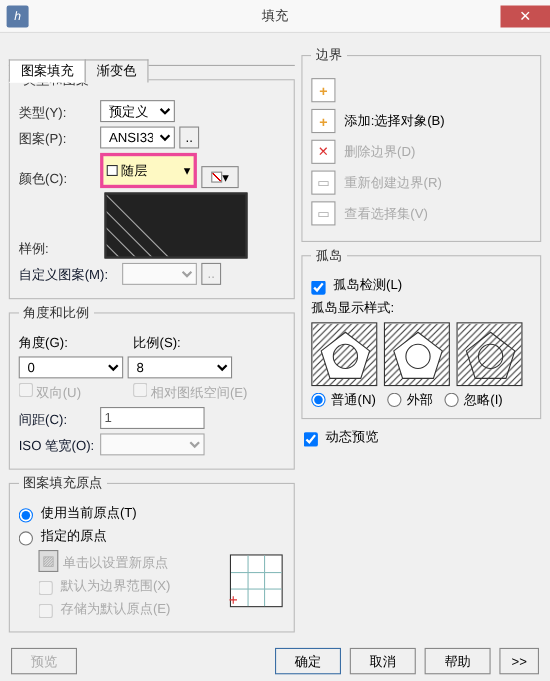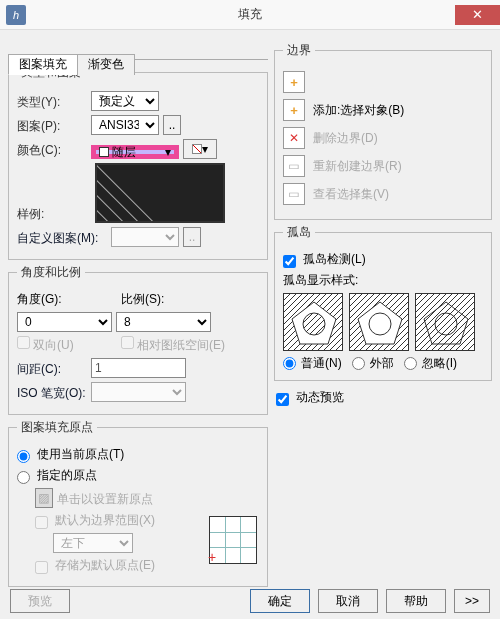--- a/index.html
+++ b/index.html
@@ -30,21 +30,21 @@
 .islandbox{width:60px;height:58px;border:1px solid #333;background:#fff;position:relative;overflow:hidden}
 .radiorow{display:flex;gap:10px;margin-top:2px}
 .radiorow label{display:flex;align-items:center;gap:2px}
 .originthumb{width:48px;height:48px;border:1px solid #333;background:#fff;position:absolute;right:10px;bottom:22px}
 .grid{position:absolute;background:#8bb}
 .footer{position:absolute;bottom:6px;left:0;right:0;display:flex;gap:8px;padding:0 10px;align-items:center;justify-content:flex-end}
 .fbtn{min-width:60px;height:24px;border:1px solid #888;background:#f0f0f0;display:flex;align-items:center;justify-content:center;padding:0 10px}
 .fbtn.primary{border:1px solid #3a6ea5}
 .dis{color:#aaa}
 input[type=checkbox],input[type=radio]{margin:0 3px 0 0}
-.colorsel{display:flex;align-items:center;border:5px solid #ec4899;height:14px;width:88px;background:#c4b5fd;padding:0 3px;gap:3px}
+.colorsel{display:flex;align-items:center;border:3px solid #ec4899;height:32px;width:88px;background:#fef9c3;padding:0 3px;gap:3px}
 .cbox{width:10px;height:10px;border:1px solid #333;background:#fff}
 </style>
 </head>
 <body>
 
 <div class="titlebar">
   <div class="tb-icon">h</div>
   <div class="tb-title">填充</div>
   <div class="tb-close">✕</div>
 </div>
@@ -129,23 +129,20 @@
           <span>指定的原点</span>
         </label>
       <div class="row dis" style="margin-left:18px">
         <div class="mini" style="background:#ddd">▨</div>
         <span>单击以设置新原点</span>
       </div>
       <label class="row dis" style="margin-left:18px">
           <input type="checkbox" disabled="" style="">
           <span>默认为边界范围(X)</span>
         </label>
-      <div class="row" style="margin-left:36px">
-          <select disabled="" style="width:80px"><option>左下</option></select>
-        </div>
       <label class="row dis" style="margin-left:18px">
           <input type="checkbox" disabled="" style="">
           <span>存储为默认原点(E)</span>
         </label>
       <div class="originthumb">
         <div class="grid" style="left:0;top:15px;width:100%;height:1px"></div>
         <div class="grid" style="left:0;top:30px;width:100%;height:1px"></div>
         <div class="grid" style="left:15px;top:0;width:1px;height:100%"></div>
         <div class="grid" style="left:30px;top:0;width:1px;height:100%"></div>
         <div style="position:absolute;left:-2px;bottom:-2px;color:#d33;font-size:14px">+</div>

